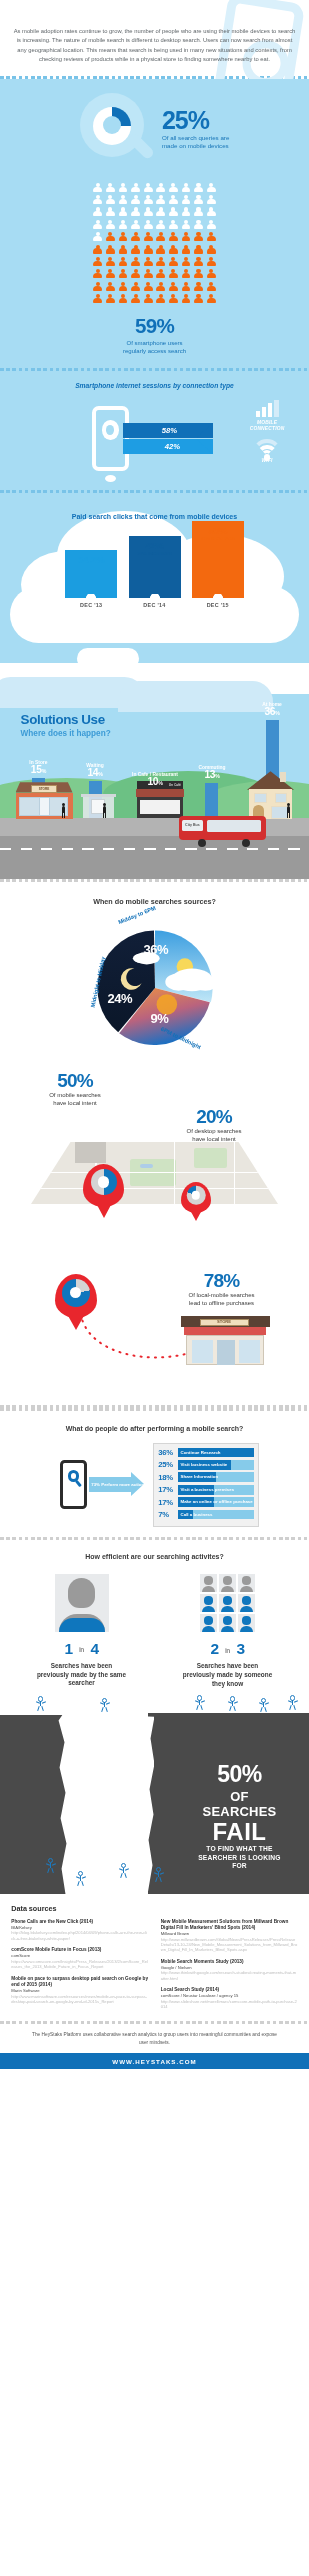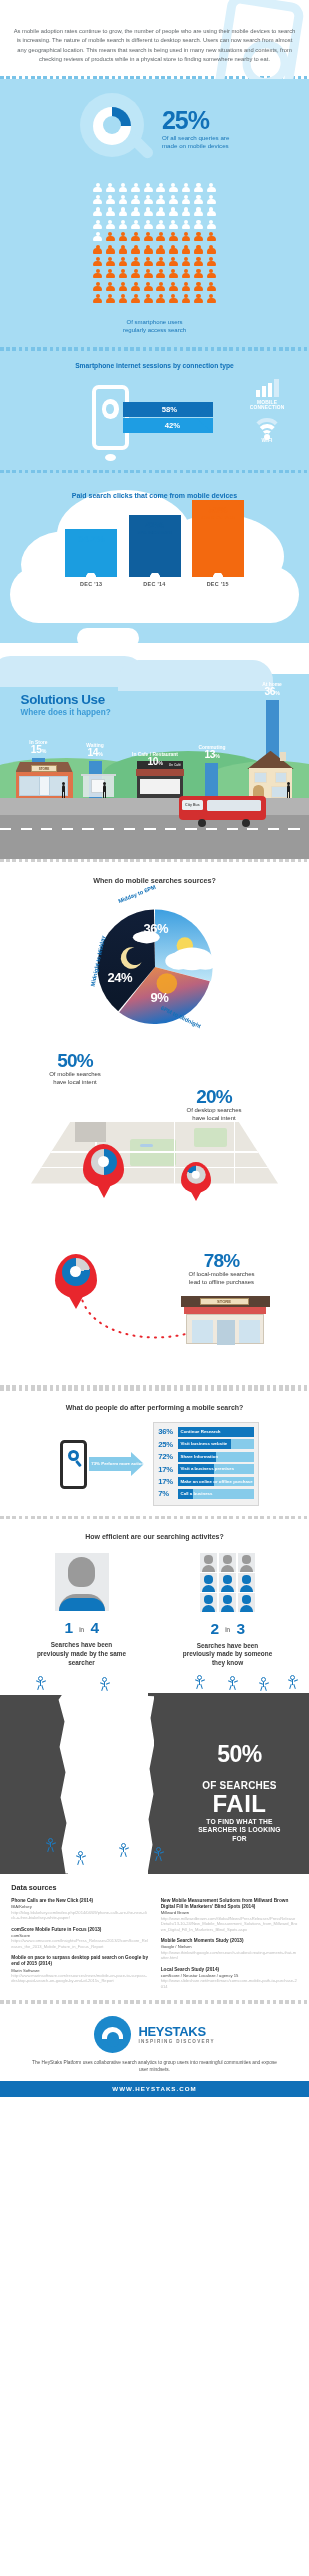--- a/index.html
+++ b/index.html
@@ -61,21 +61,21 @@
   .people { padding:6.2px 0 2.1px; }
   .prow { display:flex; justify-content:center; gap:2.8px; margin-bottom:2.1px; }
   .person { width:9.8px; height:10.3px; position:relative; }
   .person .head { position:absolute; left:2.8px; top:0; width:4.1px; height:4.1px; border-radius:50%; }
   .person .body { position:absolute; left:0.5px; top:3.9px; width:8.8px; height:5.2px; border-radius:4.1px 4.1px 1px 1px; }
   .stat59 { text-align:center; padding:7.2px 0 13.4px; }
   .stat59 .big { font-size:20.6px; font-weight:bold; color:#1070b8; letter-spacing:-0.8px; line-height:1; }
   .stat59 .sub { font-size:6px; color:#1774b7; line-height:1.35; margin-top:2.1px; }
 
   
-  .conn { padding:11.3px 0 13.4px; }
+  .conn { padding:11.3px 0 13.4px;font-style:italic; }
   .conn h3 { text-align:center; font-size:6.7px; font-weight:bold; color:#1070b8; margin-bottom:10.3px; }
   .conn-row { display:flex; align-items:center; justify-content:center; position:relative; height:77px; }
   .phone {
     width:37px; height:65px; border:4.6px solid #fff; border-radius:6.7px;
     position:relative; background:#a7dcf3; margin-left:5.2px;
   }
   .phone .globe {
     position:absolute; left:50%; top:10.3px; margin-left:-8.2px;
     width:16.5px; height:19.6px; border-radius:50%; background:#fff;
   }
@@ -204,21 +204,21 @@
   .ratio { margin-top:8.2px; font-size:15.5px; font-weight:bold; color:#1070b8; letter-spacing:-0.5px; }
   .ratio .in { font-size:6.7px; color:#8b8b8b; font-weight:bold; vertical-align:middle; margin:0 2.6px; }
   .eff-cap { margin-top:4.1px; font-size:6.4px; font-weight:bold; color:#3a3a3a; line-height:1.34; }
 
   
   .chasm { position:relative; background:#fff; height:206px; overflow:hidden; }
   .chasm .left-edge { position:absolute; left:0; top:27px; width:22%; height:179px; background:#4a4a4a; }
   .chasm .right-edge { position:absolute; right:0; top:25px; width:52%; height:181px; background:#4a4a4a; }
   .chasm .fail { position:absolute; right:23px; top:76px; width:93px; text-align:center; color:#fff; }
   .chasm .fail .n { font-size:23px; font-weight:bold; letter-spacing:-0.5px; line-height:.95; }
-  .chasm .fail .l1 { font-size:10px; font-weight:bold; letter-spacing:0.2px; margin-top:15px; }
+  .chasm .fail .l1 { font-size:13px; font-weight:bold; letter-spacing:0.2px; margin-top:3px; }
   .chasm .fail .big { font-size:24px; font-weight:bold; letter-spacing:0.5px; line-height:1.05; }
   .chasm .fail .l2 { font-size:6.7px; font-weight:bold; letter-spacing:0.2px; line-height:1.26; margin-top:1px; }
   .stickman { position:absolute; width:7.2px; height:13.4px; }
   .stickman .sh { position:absolute; left:1px; top:0; width:5.2px; height:5.2px; border:1.2px solid #1c7ac0; border-radius:50%; }
   .stickman .sv { position:absolute; left:3.1px; top:4.6px; width:1.2px; height:5.2px; background:#1c7ac0; }
   .stickman .sl { position:absolute; top:9.3px; width:1.2px; height:4.6px; background:#1c7ac0; }
   .stickman .sa { position:absolute; top:5.7px; width:4.1px; height:1.2px; background:#1c7ac0; }
 
   
   .sources { background:#fff; padding:9.3px 11.3px 5.2px; }
@@ -687,20 +687,21 @@
             <div class="head" style="background:#f3690f"></div>
             <div class="body" style="background:#f3690f"></div>
           </div>
           <div class="person">
             <div class="head" style="background:#f3690f"></div>
             <div class="body" style="background:#f3690f"></div>
           </div>
         </div>
       </div>
     <div class="stat59">
+      <div class="big">59%</div>
       <div class="sub">
         <span>Of smartphone users</span><br>
         <span>regularly access search</span>
       </div>
     </div>
 
     <div class="dashed-sep"></div>
 
     <div class="conn">
       <h3>Smartphone internet sessions by connection type</h3>
@@ -1029,21 +1030,21 @@
             </div>
           </div>
           <div class="brow">
             <div class="p">25%</div>
             <div class="btrack">
               <div class="bfill" style="width:69.44444444444444%"></div>
               <div class="blab">Visit business website</div>
             </div>
           </div>
           <div class="brow">
-            <div class="p">72%</div>
+            <div class="p">18%</div>
             <div class="btrack">
               <div class="bfill" style="width:50%"></div>
               <div class="blab">Share Information</div>
             </div>
           </div>
           <div class="brow">
             <div class="p">17%</div>
             <div class="btrack">
               <div class="bfill" style="width:47.22222222222222%"></div>
               <div class="blab">Visit a business premises</div>
@@ -1265,28 +1266,18 @@
             <div class="o">comScore / Neustar Localeze / agency 15</div>
             <div class="u">http://www.slideshare.net/morellimarc/comscore-mobile-path-to-purchase-2014</div>
           </div>
         </div>
     </div>
   </section>
 
   <div class="dashed-sep grey"></div>
 
   <section class="footer">
-    <div class="logo-row">
-      <div class="logo-mark">
-        <div class="m1"></div>
-          <div class="m2"></div>
-      </div>
-      <div class="logo-text">
-        <div class="a">HEYSTAKS</div>
-        <div class="b">INSPIRING DISCOVERY</div>
-      </div>
-    </div>
     <p>The HeyStaks Platform uses collaborative search analytics to group users into meaningful communities and expose user mindsets.</p>
     <div class="urlbar">WWW.HEYSTAKS.COM</div>
   </section>
 
 </div>
 
 
 </body></html>

